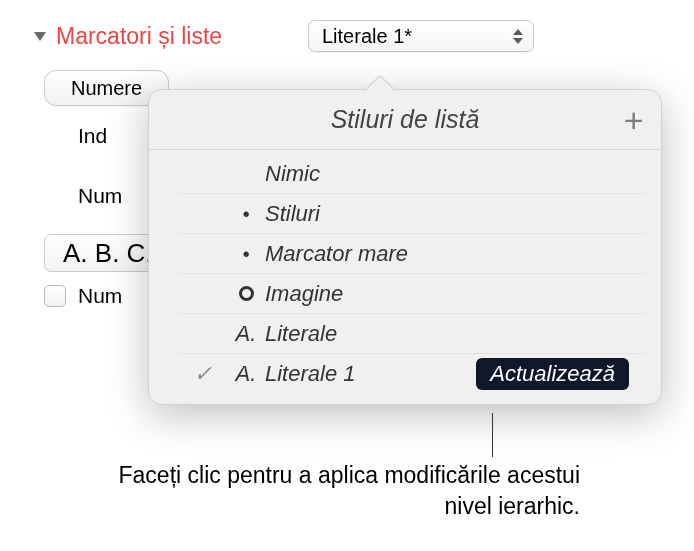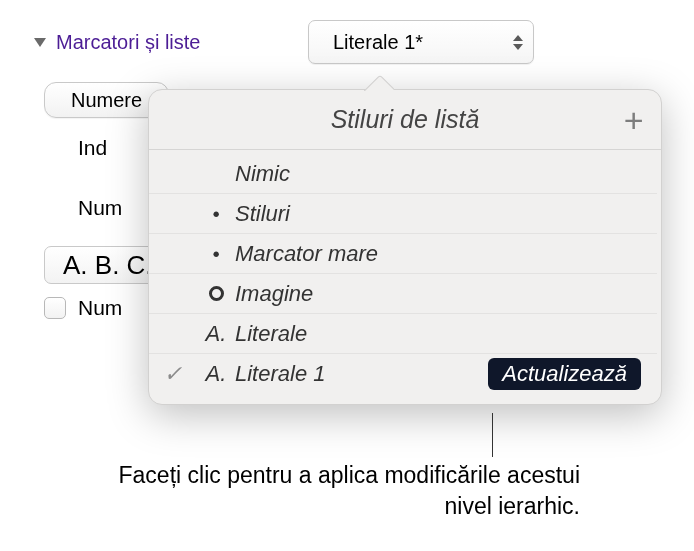--- a/index.html
+++ b/index.html
@@ -32,34 +32,34 @@
       padding: 0 0 18px 20px;
     }
     .disclosure {
       width: 0;
       height: 0;
       border-left: 6px solid transparent;
       border-right: 6px solid transparent;
       border-top: 9px solid #6a6a6a;
     }
     .section-title {
-      font-size: 20px;
-      color: #4c1d95;
+      font-size: 23px;
+      color: #ef4444;
     }
     .style-select {
       margin-left: auto;
       margin-right: 20px;
       display: flex;
       align-items: center;
       background: linear-gradient(#fff, #f5f5f5);
       border: 1px solid #c8c8c8;
       border-radius: 7px;
-      height: 44px;
+      height: 32px;
       min-width: 226px;
-      padding: 0 10px 0 24px;
+      padding: 0 10px 0 13px;
       font-size: 20px;
       box-shadow: 0 1px 1px rgba(0,0,0,0.06);
     }
     .style-select .chev {
       margin-left: auto;
       display: flex;
       flex-direction: column;
       gap: 3px;
       align-items: center;
     }
@@ -178,23 +178,24 @@
     }
     .popover-plus {
       position: absolute;
       right: 18px;
       font-size: 34px;
       color: #7d7d7d;
       font-weight: 300;
       line-height: 1;
     }
     .style-list {
-      padding: 4px 4px 10px 0;
+      padding: 4px 16px 10px 0;
       border-radius: 0 0 14px 14px;
       overflow: hidden;
+      margin-left: 30px;
     }
     .style-item {
       display: flex;
       align-items: center;
       height: 40px;
       padding: 0 16px 0 0;
       font-size: 22px;
       color: #333;
       border-bottom: 1px solid #e3e2e1;
     }

